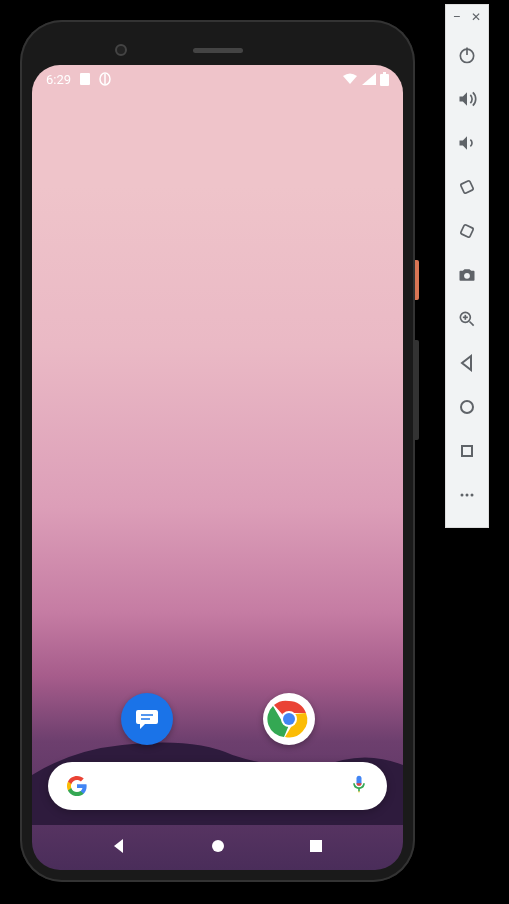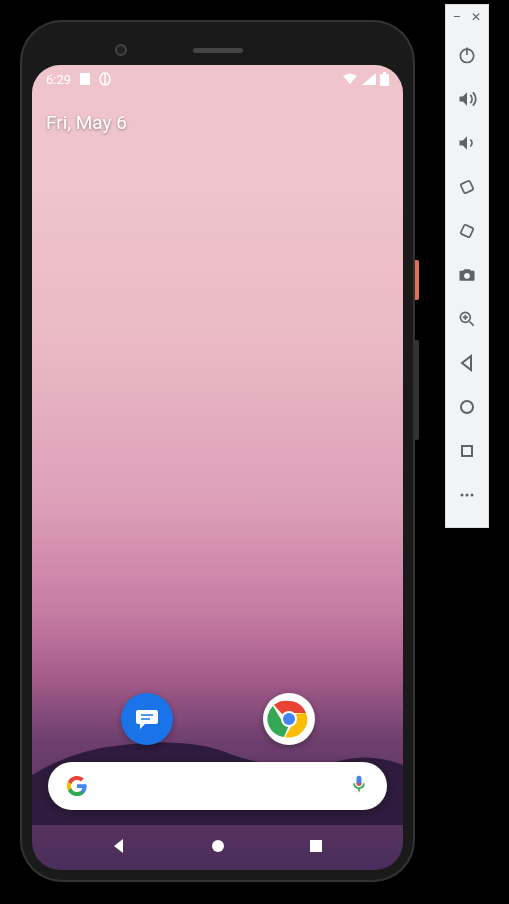--- a/index.html
+++ b/index.html
@@ -229,21 +229,20 @@
         <svg width="14" height="12" viewBox="0 0 14 12">
             <path d="M0,12 L14,12 L14,0 Z" fill="#fff"></path>
           </svg>
         <svg width="9" height="14" viewBox="0 0 9 14">
             <rect x="0" y="2" width="9" height="12" rx="1" fill="#fff"></rect>
             <rect x="3" y="0" width="3" height="2" fill="#fff"></rect>
           </svg>
       </div>
     </div>
 
-    <div class="date-widget">Fri, May 6</div>
 
     <div class="dock">
       <div class="app-icon messages-icon">
         <svg width="28" height="28" viewBox="0 0 28 28">
           <path d="M5,5 h18 a2,2 0 0 1 2,2 v10 a2,2 0 0 1 -2,2 h-11 l-5,5 v-5 h-2 a2,2 0 0 1 -2,-2 v-10 a2,2 0 0 1 2,-2 z" fill="#fff"></path>
           <line x1="8" y1="10" x2="20" y2="10" stroke="#1a73e8" stroke-width="1.5"></line>
           <line x1="8" y1="14" x2="17" y2="14" stroke="#1a73e8" stroke-width="1.5"></line>
         </svg>
       </div>
       <div class="app-icon chrome-icon">

